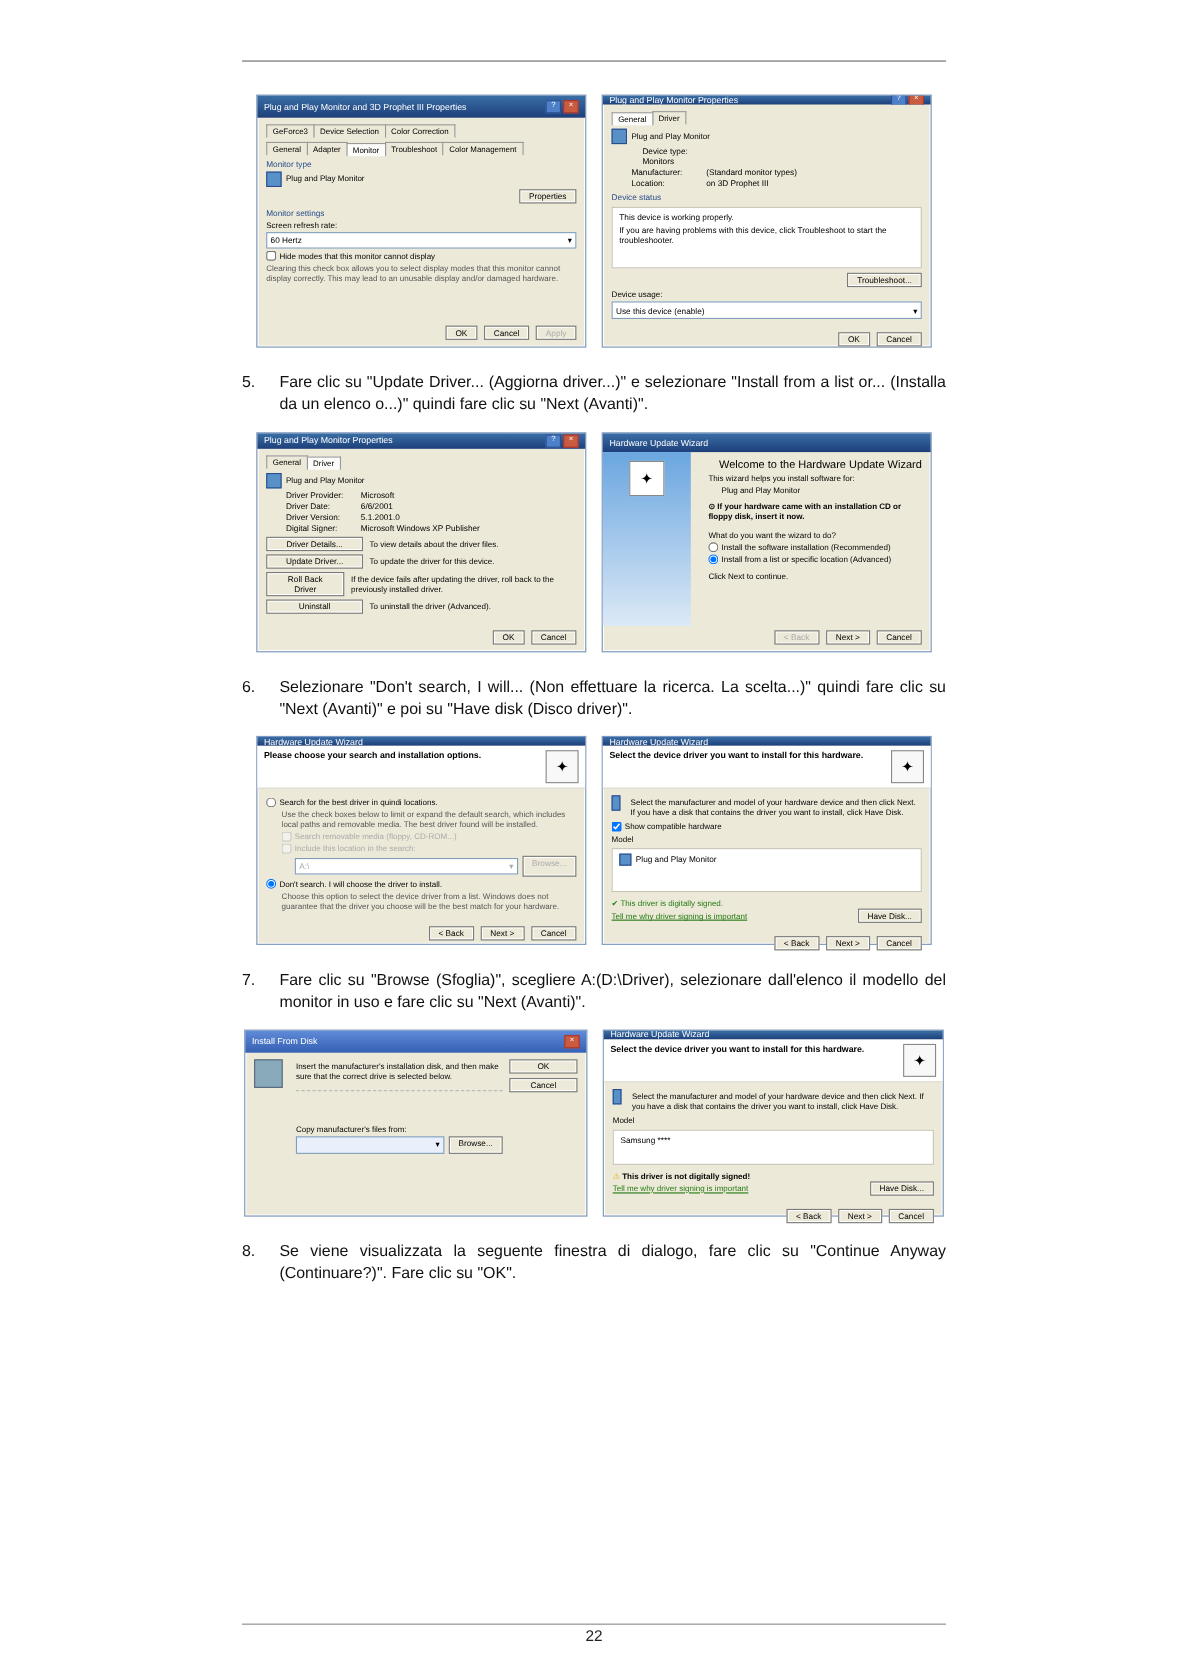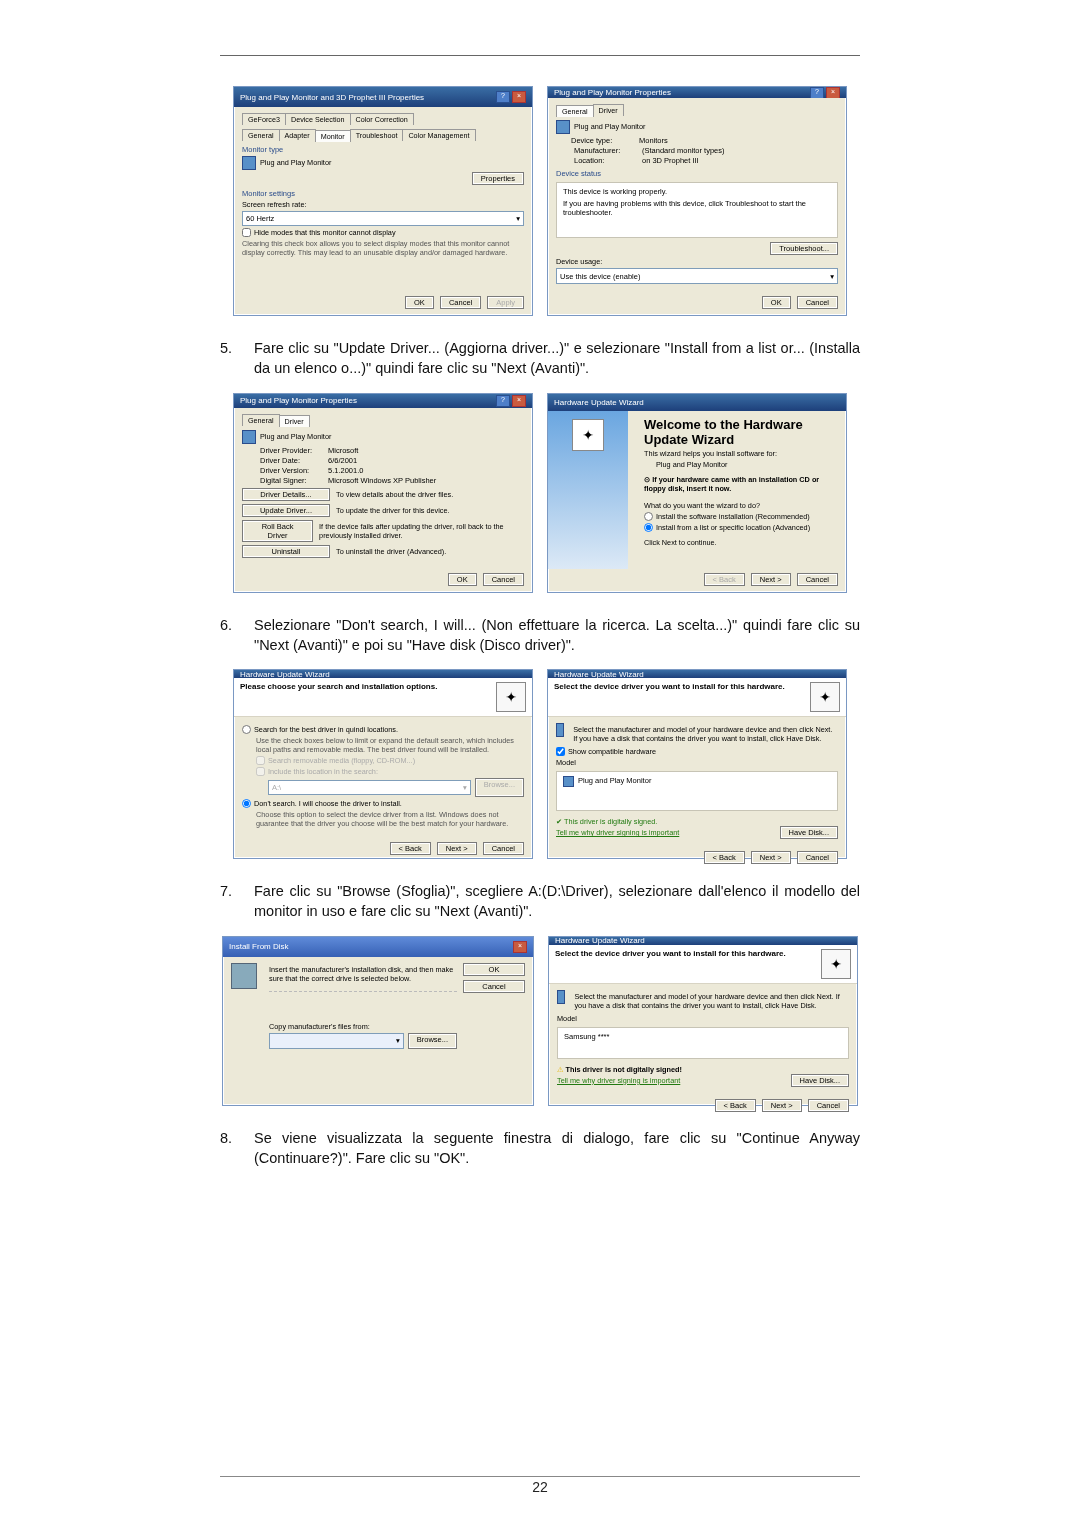--- a/index.html
+++ b/index.html
@@ -195,21 +195,21 @@
               <span class="winbtn help">?</span>
               <span class="winbtn">×</span>
             </span>
         </div>
         <div class="dlg-body">
           <div class="tabs">
             <div class="tab active">General</div>
             <div class="tab">Driver</div>
           </div>
           <div class="txtblock"><span class="monicon"></span><span>Plug and Play Monitor</span></div>
-          <div class="kv" style="margin-left:15px;">
+          <div class="kv" style="margin-left:28px;flex-direction:column;">
               <span class="k">Device type:</span>
               <span>Monitors</span>
             </div>
           <div class="kv" style="margin-left:18px;">
               <span class="k">Manufacturer:</span>
               <span>(Standard monitor types)</span>
             </div>
           <div class="kv" style="margin-left:18px;">
               <span class="k">Location:</span>
               <span>on 3D Prophet III</span>
@@ -295,21 +295,21 @@
 
       <div class="dlg" style="height:200px;">
         <div class="dlg-title">
           <span>Hardware Update Wizard</span>
         </div>
         <div class="hw-banner" style="flex:1;">
           <div class="hw-side">
               <div class="hw-side-icon">✦</div>
             </div>
           <div style="flex:1;padding:6px 8px;">
-            <div style="font-weight:bold;font-size:13px;">Welcome to the Hardware Update Wizard</div>
+            <div style="font-weight:normal;font-size:10px;text-align:right;">Welcome to the Hardware Update Wizard</div>
             <div class="txtblock">This wizard helps you install software for:</div>
             <div class="txtblock" style="margin-left:12px;">Plug and Play Monitor</div>
             <div class="txtblock" style="margin-top:6px;"><b>⊙</b> <span style="font-weight:bold;">If your hardware came with an installation CD or floppy disk, insert it now.</span></div>
             <div class="txtblock" style="margin-top:8px;">What do you want the wizard to do?</div>
             <div class="radio">
                 <input type="radio" style="">
                 <span>Install the software installation (Recommended)</span>
               </div>
             <div class="radio">
                 <input type="radio" checked="" style="">

